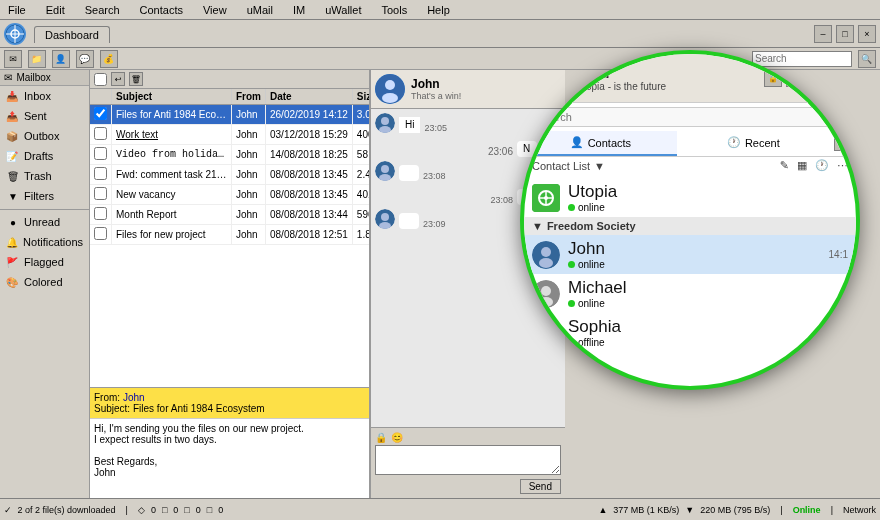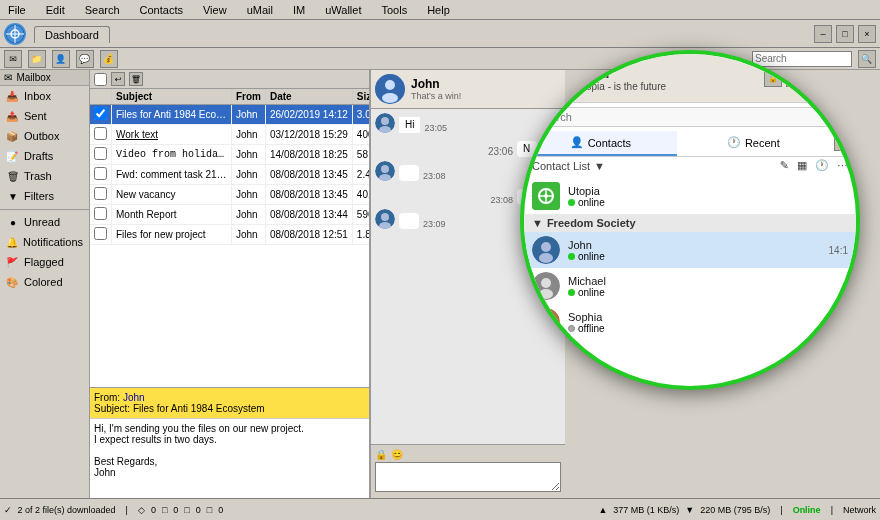--- a/index.html
+++ b/index.html
@@ -340,21 +340,21 @@
       cursor: pointer;
     }
     .contact-item.selected { background: #d0e4f8; }
     .contact-avatar {
       width: 28px; height: 28px;
       border-radius: 50%;
       overflow: hidden;
       flex-shrink: 0;
     }
     .contact-info { flex: 1; }
-    .contact-name { font-size: 11px; color: #111; }
+    .contact-name { font-size: 17px; color: #111; }
     .contact-status {
       font-size: 10px;
       display: flex;
       align-items: center;
       gap: 3px;
     }
     .status-dot {
       width: 7px; height: 7px;
       border-radius: 50%;
     }
@@ -623,20 +623,23 @@
       <div style="font-size:9px;color:#666;">23:09</div>
     </div>
         </div>
     </div>
     <div class="chat-input-area">
       <div style="display:flex; gap:4px; margin-bottom:2px;">
         <span class="lock-icon">🔒</span>
         <span style="font-size:10px;">😊</span>
       </div>
       <textarea class="chat-input" style=""></textarea>
+      <div class="chat-send-bar">
+        <button class="send-btn">Send</button>
+      </div>
     </div>
   </div>
 </div>
 
 <div class="status-bar">
   <span>✓</span>
   <span>2 of 2 file(s) downloaded</span>
   <span style="margin:0 4px;">|</span>
   <span>◇</span>
   <span>0</span>

